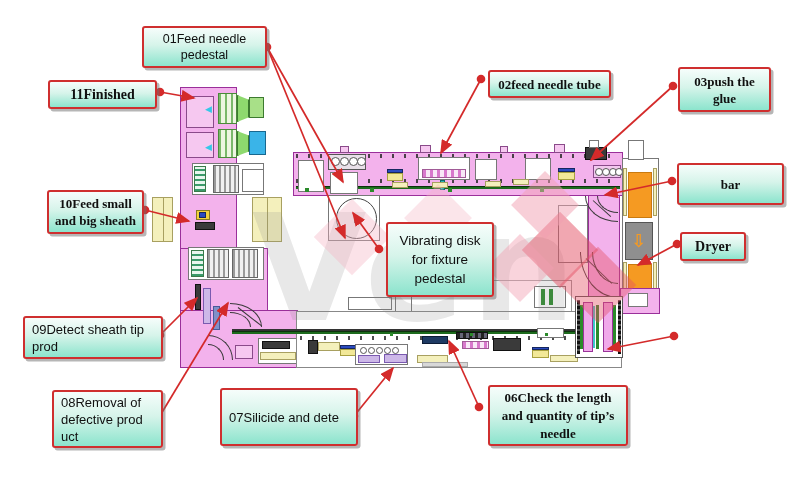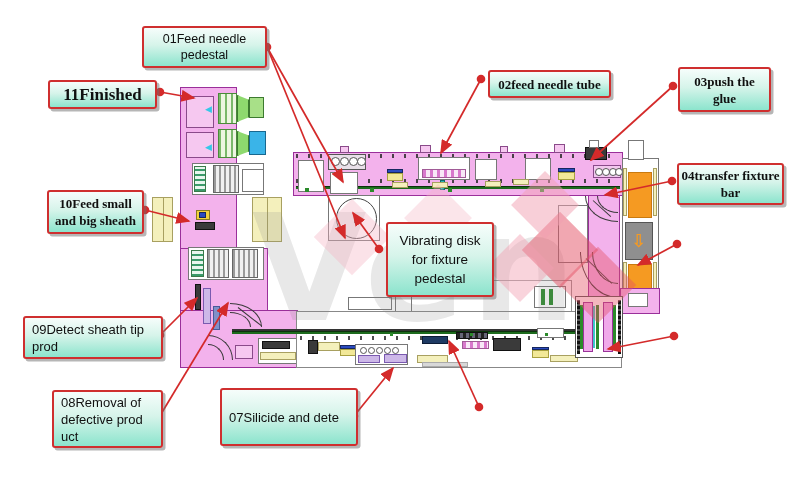--- a/index.html
+++ b/index.html
@@ -281,40 +281,47 @@
     <div>pedestal</div>
   </div>
   <div class="callout serif" style="left:488px;top:70px;width:119px;height:24px">
     <div>02feed needle tube</div>
   </div>
   <div class="callout serif" style="left:678px;top:67px;width:89px;height:41px">
     <div>03push the</div>
     <div>glue</div>
   </div>
   <div class="callout serif" style="left:677px;top:163px;width:103px;height:38px">
-    <div>04transfer fixture</div>
     <div>bar</div>
+  </div>
+  <div class="callout serif" style="left:680px;top:232px;width:62px;height:25px;font-size:14px">
+    <div>Dryer</div>
+  </div>
+  <div class="callout serif6" style="left:488px;top:385px;width:136px;height:57px">
+    <div>06Check the length</div>
+    <div>and quantity of tip’s</div>
+    <div>needle</div>
   </div>
   <div class="callout sans leftal" style="left:220px;top:388px;width:127px;height:54px;font-size:13px;line-height:19px">
     <div>07Silicide and dete</div>
   </div>
   <div class="callout sans leftal" style="left:52px;top:390px;width:100px;height:54px;font-size:13px;line-height:17px">
     <div>08Removal of</div>
     <div>defective prod</div>
     <div>uct</div>
   </div>
   <div class="callout sans leftal" style="left:23px;top:316px;width:129px;height:39px;font-size:13px;line-height:17px">
     <div>09Detect sheath tip</div>
     <div>prod</div>
   </div>
   <div class="callout serif" style="left:47px;top:190px;width:93px;height:40px">
     <div>10Feed small</div>
     <div>and big sheath</div>
   </div>
-  <div class="callout serif" style="left:48px;top:80px;width:105px;height:25px;font-size:17px">
+  <div class="callout serif" style="left:48px;top:80px;width:105px;height:25px;font-size:14px">
     <div>11Finished</div>
   </div>
   <div class="callout sansbig" style="left:386px;top:222px;width:104px;height:71px">
     <div>Vibrating disk</div>
     <div>for fixture</div>
     <div>pedestal</div>
   </div>
 
 </div>
 

